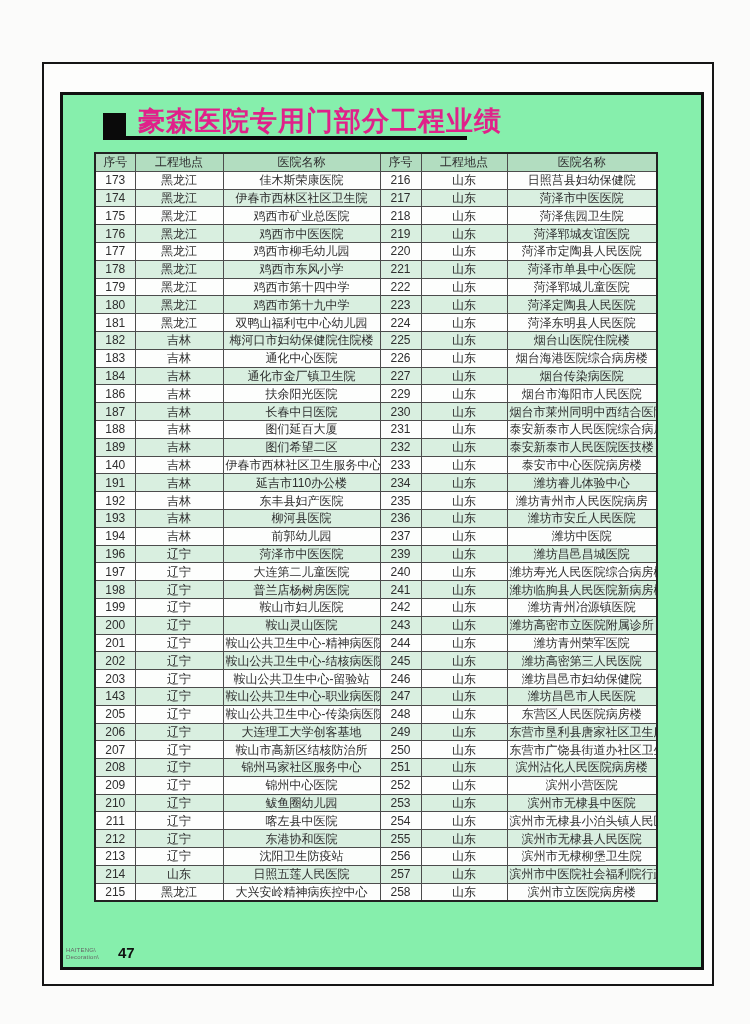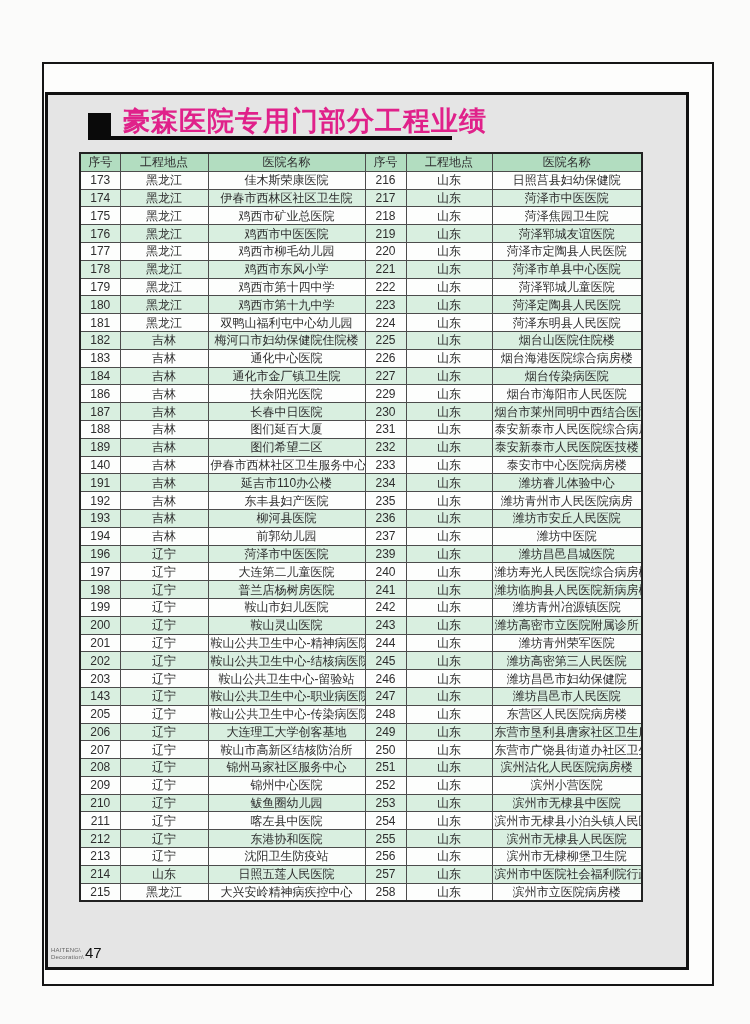--- a/index.html
+++ b/index.html
@@ -7,22 +7,22 @@
     width:750px;height:1024px;position:relative;
     background:#fbfbfa;
     font-family:"Liberation Sans","DejaVu Sans",sans-serif;
     overflow:hidden;
   }
   .outer-frame{
     position:absolute;left:42px;top:62px;width:668px;height:920px;
     border:2px solid #151515;background:#fdfdfc;
   }
   .inner-frame{
-    position:absolute;left:1px;top:28px;width:638px;height:872px;
-    border:3px solid #111;background:#e5e5e5;
+    position:absolute;left:16px;top:28px;width:638px;height:872px;
+    border:3px solid #111;background:#86efac;
   }
   .title-row{
     position:absolute;left:40px;top:8px;display:flex;align-items:center;
   }
   .title-square{
     width:23px;height:23px;background:#0a0a0a;margin-top:6px;
   }
   .title-text{
     margin-left:12px;font-size:27px;font-weight:bold;color:#e0218a;
     letter-spacing:1px;white-space:nowrap;
@@ -45,21 +45,21 @@
   }
   table.projects th{background:#b2ddc0;}
   table.projects tbody tr:nth-child(odd) td{background:#fdfefd;}
   table.projects tbody tr:nth-child(even) td{background:#d9efe0;}
   col.c-seq{width:40px;} col.c-loc{width:88px;} col.c-hosp{width:157px;}
   col.c-seq2{width:41px;} col.c-loc2{width:86px;} col.c-hosp2{width:150px;}
   .brand{
     position:absolute;left:3px;top:849px;display:flex;align-items:flex-end;
   }
   .brand-lines{font-size:6px;color:#666;line-height:7px;letter-spacing:0.2px;}
-  .page-num{font-size:15px;font-weight:normal;color:#111;margin-left:1px;}
+  .page-num{font-size:15px;font-weight:bold;color:#111;margin-left:19px;}
 </style>
 </head>
 <body>
 
 <div class="outer-frame">
   <div class="inner-frame">
 
     <div class="title-row">
       <div class="title-square"></div>
       <div class="title-text">豪森医院专用门部分工程业绩</div>

